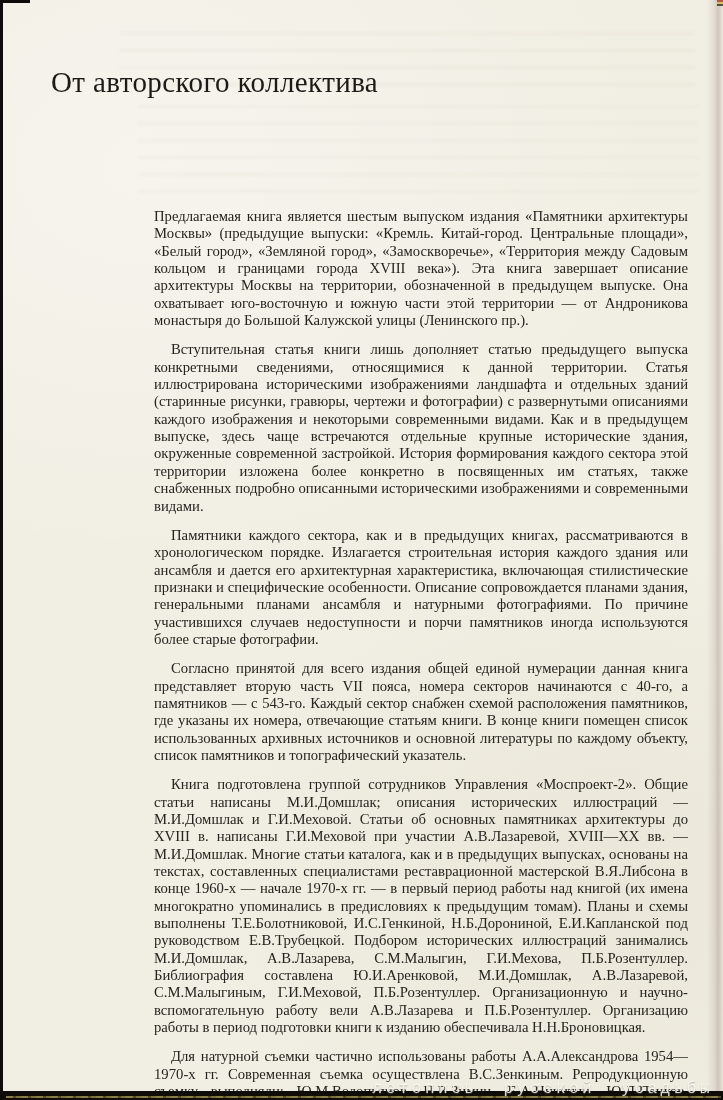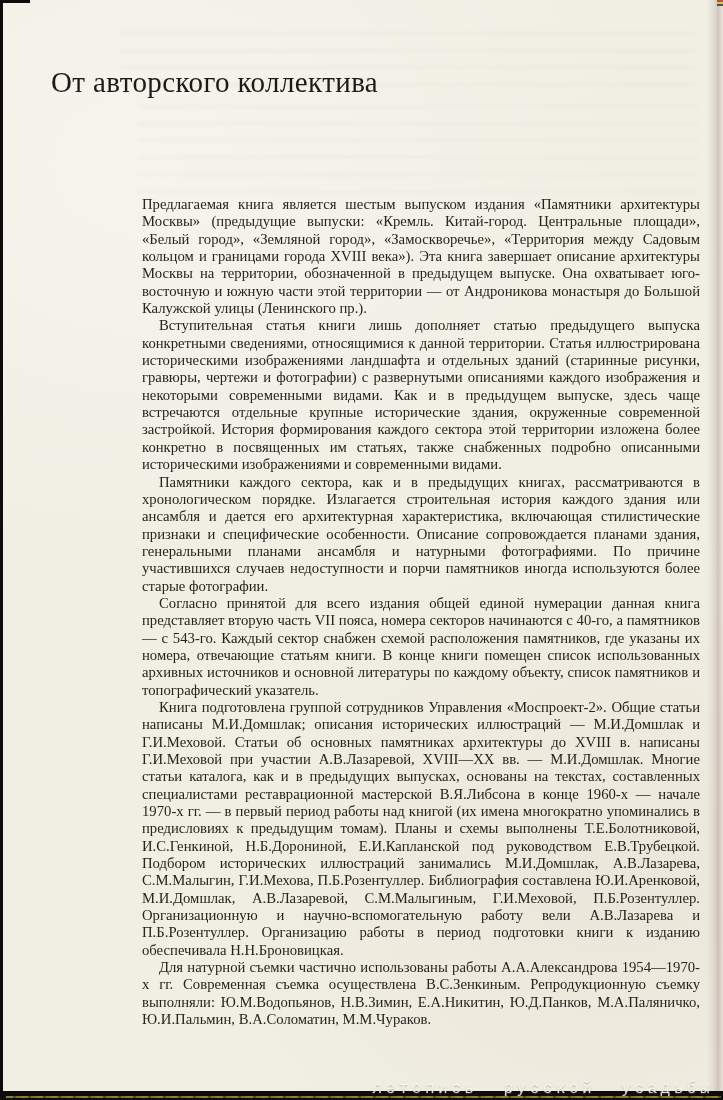--- a/index.html
+++ b/index.html
@@ -49,21 +49,21 @@
   }
   .body-text {
     position: absolute;
     left: 142px; top: 196px;
     width: 558px;
     font-size: 14.7px;
     line-height: 17.35px;
     text-align: justify;
     color: var(--ink);
   }
-  .body-text p { margin: 0; text-indent: 17px; }
+  .body-text p { margin: 12px; text-indent: 17px; }
   .body-text p:first-child { text-indent: 0; }
 
   
   .edge-left {
     position: absolute; left: 0; top: 0;
     width: 3px; height: 1100px;
     background: var(--edge);
   }
   .edge-top-sliver {
     position: absolute; left: 0; top: 0;

